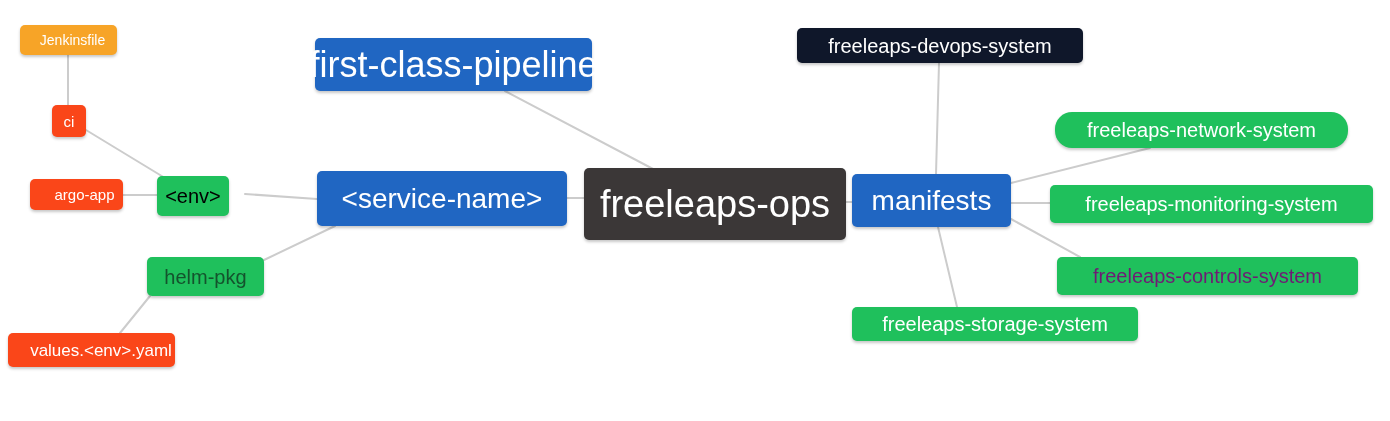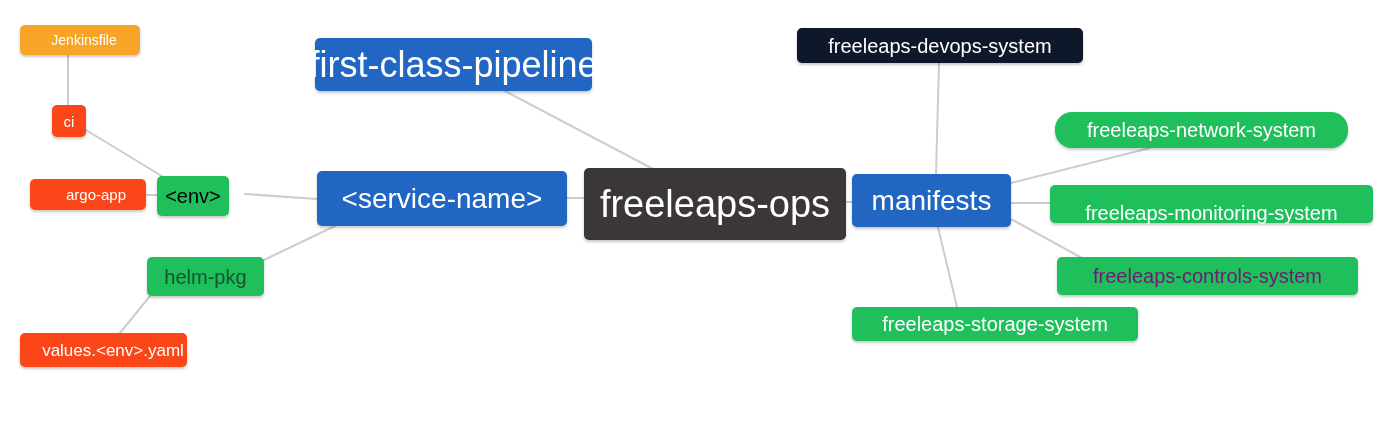--- a/index.html
+++ b/index.html
@@ -48,57 +48,57 @@
       <line x1="567" y1="198" x2="584" y2="198" stroke="#CCCCCC" stroke-width="2" stroke-linecap="round"></line>
       <line x1="505" y1="91" x2="655" y2="170" stroke="#CCCCCC" stroke-width="2" stroke-linecap="round"></line>
       <line x1="846" y1="202" x2="852" y2="202" stroke="#CCCCCC" stroke-width="2" stroke-linecap="round"></line>
       <line x1="936" y1="174" x2="939" y2="63" stroke="#CCCCCC" stroke-width="2" stroke-linecap="round"></line>
       <line x1="1011" y1="183" x2="1150" y2="148" stroke="#CCCCCC" stroke-width="2" stroke-linecap="round"></line>
       <line x1="1011" y1="203" x2="1050" y2="203" stroke="#CCCCCC" stroke-width="2" stroke-linecap="round"></line>
       <line x1="1011" y1="219" x2="1080" y2="257" stroke="#CCCCCC" stroke-width="2" stroke-linecap="round"></line>
       <line x1="938" y1="227" x2="957" y2="307" stroke="#CCCCCC" stroke-width="2" stroke-linecap="round"></line>
     </svg>
 
-<div class="node" style="left: 20px; top: 25px; width: 120px; height: 30px; background: rgb(247, 164, 39); font-size: 14px; color: rgb(255, 255, 255); padding-left: 8px;">
+<div class="node" style="left: 20px; top: 25px; width: 97px; height: 30px; background: rgb(247, 164, 39); font-size: 14px; color: rgb(255, 255, 255); padding-left: 8px;">
       <span>Jenkinsfile</span>
     </div>
     <div class="node" style="left: 52px; top: 105px; width: 34px; height: 32px; background: rgb(250, 70, 25); font-size: 15px; color: rgb(255, 255, 255);">
       <span>ci</span>
     </div>
-    <div class="node" style="left: 30px; top: 179px; width: 116px; height: 31px; background: rgb(250, 70, 25); font-size: 15px; color: rgb(255, 255, 255); padding-left: 16px;">
+    <div class="node" style="left: 30px; top: 179px; width: 93px; height: 31px; background: rgb(250, 70, 25); font-size: 15px; color: rgb(255, 255, 255); padding-left: 16px;">
       <span>argo-app</span>
     </div>
     <div class="node" style="left: 157px; top: 176px; width: 72px; height: 40px; background: rgb(31, 192, 92); font-size: 20px; color: #000000;">
       <span>&lt;env&gt;</span>
     </div>
     <div class="node" style="left: 147px; top: 257px; width: 117px; height: 39px; background: rgb(31, 192, 92); font-size: 20px; color: #14532d;">
       <span>helm-pkg</span>
     </div>
-    <div class="node" style="left: 20px; top: 333px; width: 167px; height: 34px; background: rgb(250, 70, 25); font-size: 17px; color: rgb(255, 255, 255); padding-left: 19px;">
+    <div class="node" style="left: 8px; top: 333px; width: 167px; height: 34px; background: rgb(250, 70, 25); font-size: 17px; color: rgb(255, 255, 255); padding-left: 19px;">
       <span>values.&lt;env&gt;.yaml</span>
     </div>
     <div class="node" style="left: 315px; top: 38px; width: 277px; height: 53px; background: rgb(32, 102, 194); font-size: 36px; color: rgb(255, 255, 255);">
       <span>first-class-pipeline</span>
     </div>
     <div class="node" style="left: 317px; top: 171px; width: 250px; height: 55px; background: rgb(32, 102, 194); font-size: 28px; color: rgb(255, 255, 255);">
       <span>&lt;service-name&gt;</span>
     </div>
     <div class="node" style="left: 584px; top: 168px; width: 262px; height: 72px; background: rgb(59, 55, 55); font-size: 38px; color: rgb(255, 255, 255);">
       <span>freeleaps-ops</span>
     </div>
     <div class="node" style="left: 852px; top: 174px; width: 159px; height: 53px; background: rgb(32, 102, 194); font-size: 28px; color: rgb(255, 255, 255);">
       <span>manifests</span>
     </div>
     <div class="node" style="left: 797px; top: 28px; width: 286px; height: 35px; background: #0f172a; font-size: 20px; color: rgb(255, 255, 255);">
       <span>freeleaps-devops-system</span>
     </div>
     <div class="node" style="left: 1055px; top: 112px; width: 293px; height: 36px; background: rgb(31, 192, 92); font-size: 20px; color: rgb(255, 255, 255); border-radius: 17px;">
       <span>freeleaps-network-system</span>
     </div>
-    <div class="node" style="left: 1050px; top: 185px; width: 323px; height: 38px; background: rgb(31, 192, 92); font-size: 20px; color: rgb(255, 255, 255); align-items: flex-end;">
+    <div class="node" style="left: 1050px; top: 185px; width: 323px; height: 38px; background: rgb(31, 192, 92); font-size: 20px; color: rgb(255, 255, 255);">
       <span>freeleaps-monitoring-system</span>
     </div>
     <div class="node" style="left: 1057px; top: 257px; width: 301px; height: 38px; background: rgb(31, 192, 92); font-size: 20px; color: #701a75;">
       <span>freeleaps-controls-system</span>
     </div>
     <div class="node" style="left: 852px; top: 307px; width: 286px; height: 34px; background: rgb(31, 192, 92); font-size: 20px; color: rgb(255, 255, 255);">
       <span>freeleaps-storage-system</span>
     </div>
   </div>
 

